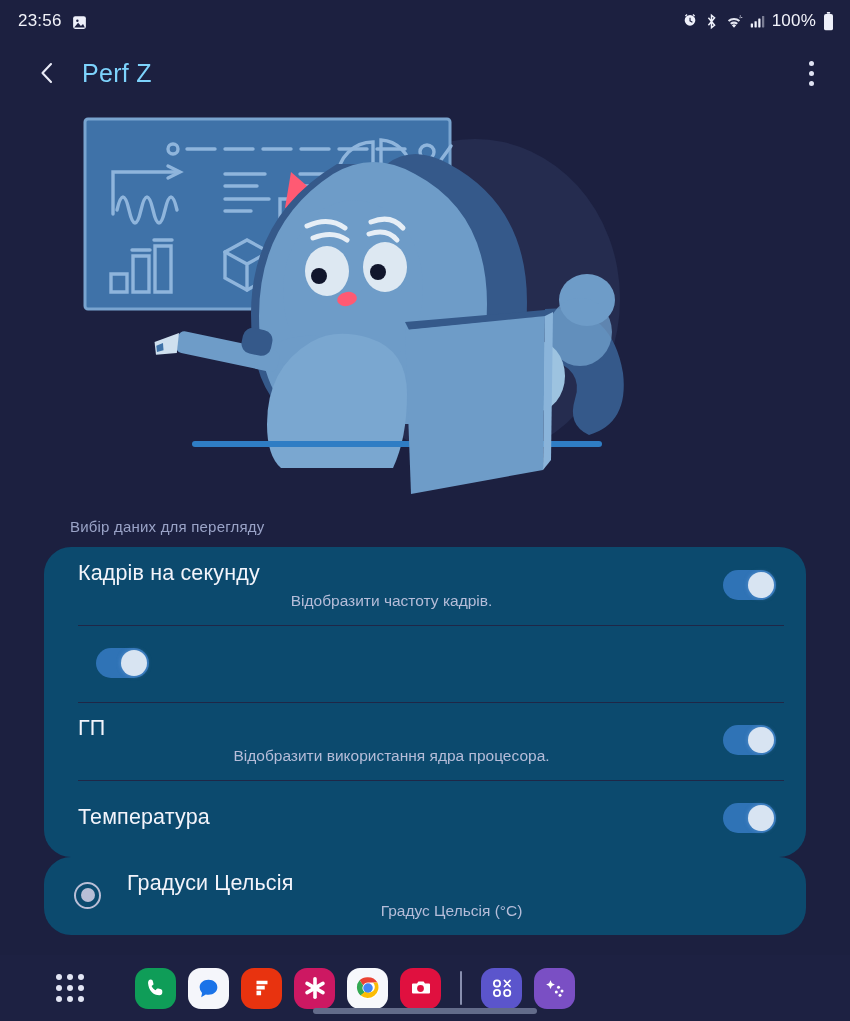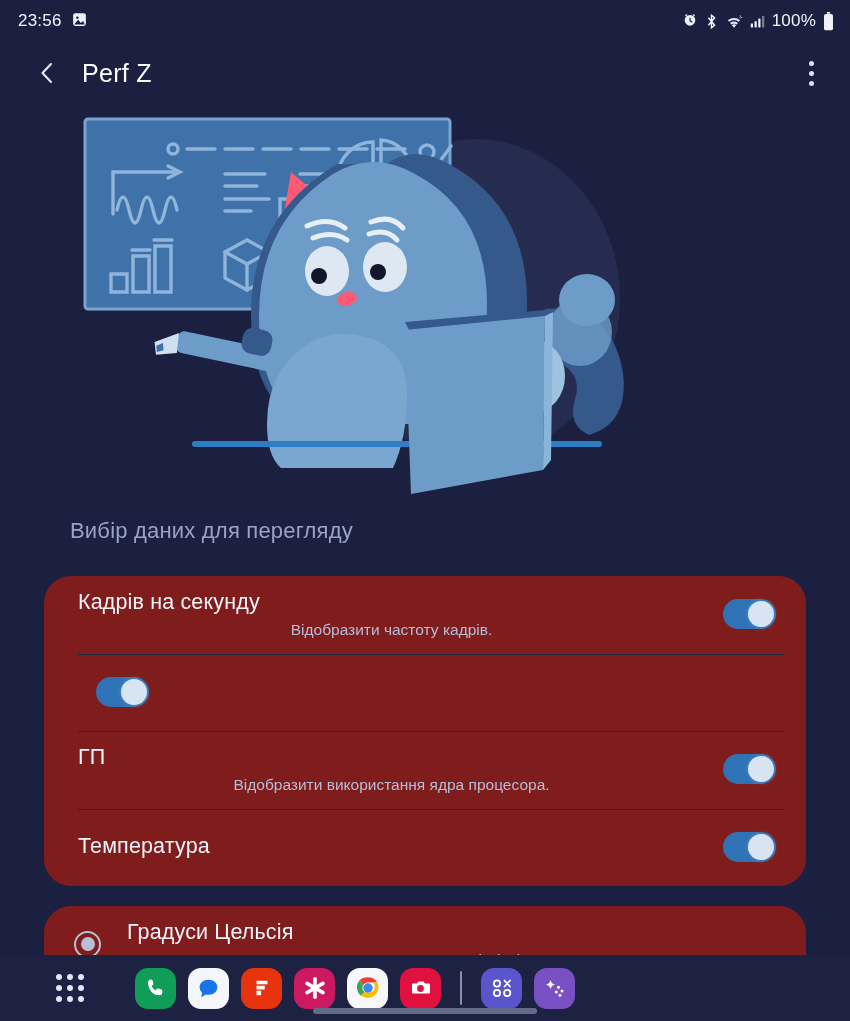--- a/index.html
+++ b/index.html
@@ -21,40 +21,40 @@
   #status-bar {
     height: 42px;
     display: flex;
     align-items: center;
     justify-content: space-between;
     padding: 0 16px 0 18px;
     font-size: 17px;
     letter-spacing: .2px;
     color: #f2f3fa;
   }
-  #status-left { display: flex; align-items: flex-start; gap: 9px; }
+  #status-left { display: flex; align-items: flex-end; gap: 9px; }
   #status-right { display: flex; align-items: center; gap: 7px; }
   .sb-ico { display: block; }
 
   
   #app-bar {
     height: 62px;
     display: flex;
     align-items: center;
     padding: 0 18px 0 26px;
   }
   #back-btn {
     width: 42px; height: 42px;
     display: flex; align-items: center; justify-content: center;
     cursor: pointer;
   }
   #page-title {
     font-size: 25px;
     font-weight: 400;
-    color: #ffffff;
+    color: #7dd3fc;
     margin-left: 14px;
     letter-spacing: .3px;
   }
   #overflow-btn {
     margin-left: auto;
     width: 42px; height: 44px;
     display: flex; flex-direction: column;
     align-items: center; justify-content: center;
     gap: 5px;
     cursor: pointer;
@@ -69,31 +69,30 @@
     height: 400px;
     position: relative;
     overflow: hidden;
   }
   #illustration svg { display: block; margin: 0 auto; }
 
   
   #content { padding: 0 44px; }
 
   .section-header {
-    font-size: 22px;
+    font-size: 15px;
     color: #9aa3c7;
     padding: 14px 26px 12px 26px;
     letter-spacing: .2px;
   }
 
   .card {
-    background: #7f1d1d;
+    background: #0c4a6e;
     border-radius: 27px;
     overflow: hidden;
-    margin-top: 20px;
   }
 
   .row {
     display: flex;
     align-items: center;
     min-height: 77px;
     padding: 12px 30px 14px 34px;
     position: relative;
     cursor: pointer;
   }

